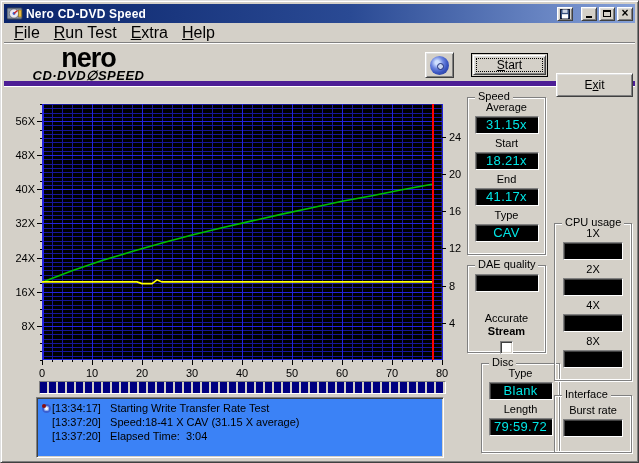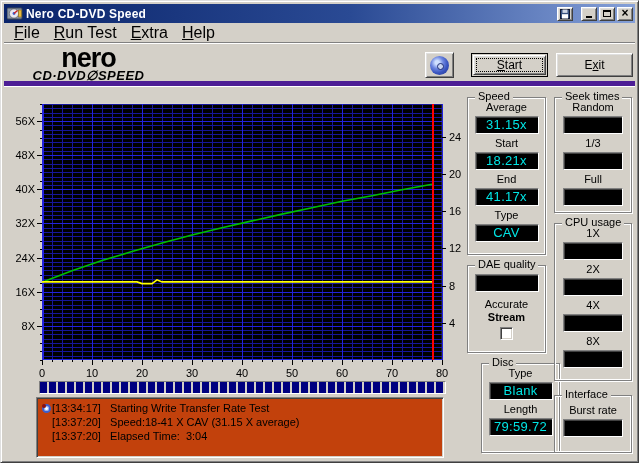--- a/index.html
+++ b/index.html
@@ -50,37 +50,37 @@
     box-shadow: inset 1px 1px 0 #dfdfdf, inset -1px -1px 0 #808080;
     display:flex; align-items:center; justify-content:center; cursor:pointer; }
   .disc-icon { width:19px; height:19px; border-radius:50%;
     background:radial-gradient(circle at 38% 35%, #cfe0ff 0 12%, #6d86e0 35%, #3a55c0 60%, #24368f 95%);
     position:relative; }
   .disc-icon::after { content:""; position:absolute; left:7px; top:7px; width:5px; height:5px; border-radius:50%;
     background:#c8d4f2; border:1px solid #1c2c74; }
   .btn { position:absolute; top:9px; width:77px; height:24px; background:#d4d0c8; font-size:12px; color:#000;
     display:flex; align-items:center; justify-content:center; cursor:pointer; }
   .btn.raised { border:1px solid; border-color:#ffffff #404040 #404040 #ffffff;
-    box-shadow: inset 1px 1px 0 #dfdfdf, inset -1px -1px 0 #808080; }
+    box-shadow: inset 1px 1px 0 #dfdfdf, inset -1px -1px 0 #808080; margin-top: 20px; }
   .btn.focused { border:1px solid #000; }
   .btn.focused .inner { position:absolute; inset:1px; border:1px solid; border-color:#ffffff #404040 #404040 #ffffff;
     box-shadow: inset 1px 1px 0 #dfdfdf, inset -1px -1px 0 #808080; }
   .btn.focused .focus-rect { position:absolute; inset:4px; border:1px dotted #000; }
   .btn span.lbl { position:relative; z-index:2; }
 
   
   .chart-svg { position:absolute; left:0px; top:88px; }
   .chart-svg text { font-family:"Liberation Sans", sans-serif; font-size:11px; fill:#000000; }
 
   
   .progress { position:absolute; left:38px; top:380px; width:407px; height:13px;
     border:1px solid; border-color:#808080 #ffffff #ffffff #808080; background:#ffffff; overflow:hidden; }
   .progress .fill { height:100%;
     background:repeating-linear-gradient(90deg,#000080 0 7px,#d4d0c8 7px 9px); }
-  .logbox { position:absolute; left:35px; top:396px; width:408px; height:61px; background:#c2410c;
+  .logbox { position:absolute; left:35px; top:396px; width:408px; height:61px; background:#3b82f6;
     border:1px solid; border-color:#808080 #ffffff #ffffff #808080;
     box-shadow: inset 1px 1px 0 #404040, inset -1px -1px 0 #d4d0c8;
     font-size:11px; padding:3px 2px 2px 3px; overflow:hidden; }
   .log-line { display:flex; align-items:center; line-height:14px; white-space:pre; }
   .log-ico { width:12px; display:inline-flex; justify-content:center; }
   .log-donut { width:9px; height:9px; border-radius:50%; border:2px solid #3a5fd0; background:#ffffff;
     box-shadow: inset 0 0 0 1px #9fb4ea; position:relative; }
   .log-donut::after{ content:""; position:absolute; left:-2px; top:-2px; width:4px; height:4px;
     border-radius:50%; background:#8a1010; }
 
@@ -402,47 +402,36 @@
       <div class="lcd">41.17x</div>
       <span class="flabel">Type</span>
       <div class="lcd">CAV</div>
     </div>
   </div>
 
   <div class="group" style="left:466px; top:264px; width:79px; height:88px;">
     <span class="group-title">DAE quality</span>
     <div class="gcol">
       <div class="lcd" style="margin-top:8px;"></div>
-      <span class="flabel" style="margin-top:6px;">Accurate</span>
+      <span class="flabel" style="margin-top:20px;">Accurate</span>
       <span class="flabel" style="margin-top:0;font-weight:bold;">Stream</span>
       <div class="checkbox"></div>
     </div>
   </div>
 
   <div class="group" style="left:480px; top:362px; width:79px; height:90px;">
     <span class="group-title">Disc</span>
     <div class="gcol">
       <span class="flabel">Type</span>
       <div class="lcd">Blank</div>
       <span class="flabel">Length</span>
       <div class="lcd">79:59.72</div>
     </div>
   </div>
 
-  <div class="group" style="left:553px; top:96px; width:78px; height:116px;">
-    <span class="group-title">Seek times</span>
-    <div class="gcol">
-      <span class="flabel">Random</span>
-      <div class="lcd narrow"></div>
-      <span class="flabel">1/3</span>
-      <div class="lcd narrow"></div>
-      <span class="flabel">Full</span>
-      <div class="lcd narrow"></div>
-    </div>
-  </div>
 
   <div class="group" style="left:553px; top:222px; width:78px; height:158px;">
     <span class="group-title">CPU usage</span>
     <div class="gcol">
       <span class="flabel">1X</span>
       <div class="lcd narrow"></div>
       <span class="flabel">2X</span>
       <div class="lcd narrow"></div>
       <span class="flabel">4X</span>
       <div class="lcd narrow"></div>

